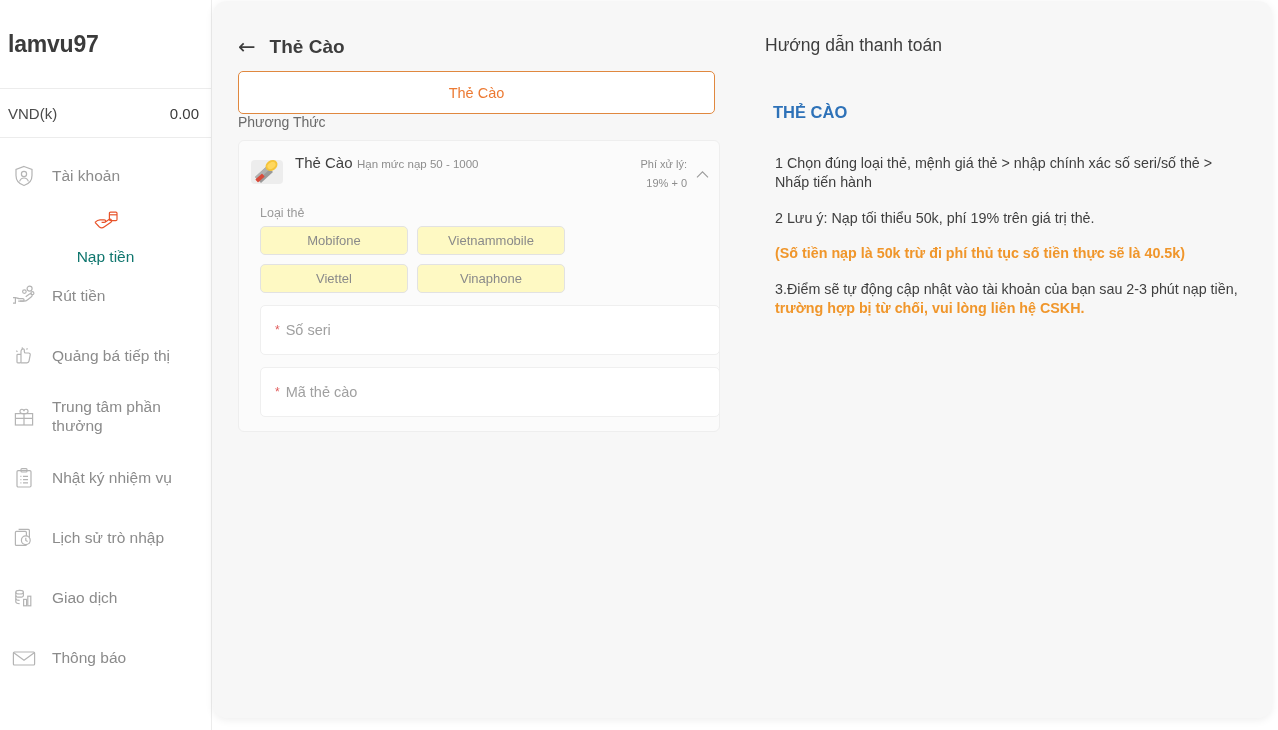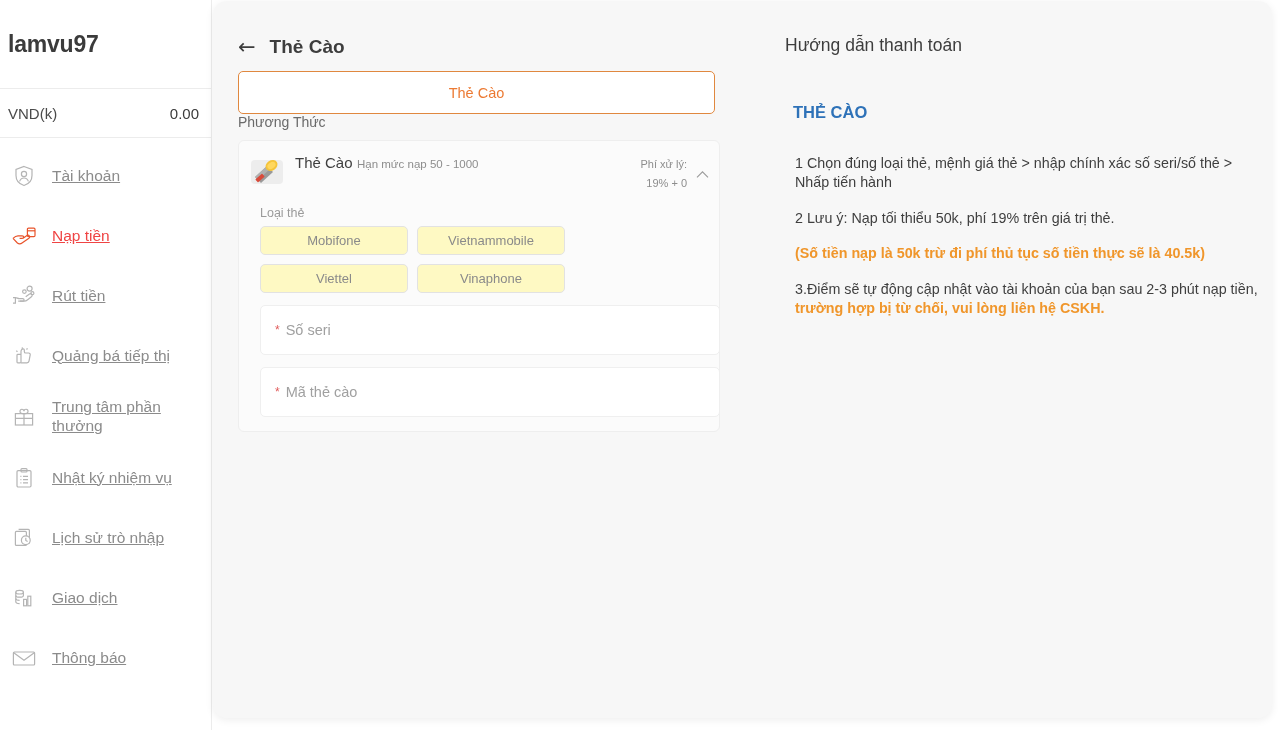--- a/index.html
+++ b/index.html
@@ -45,28 +45,27 @@
   .nav { padding-top: 8px; }
   .nav-item {
     display: flex; align-items: center;
     gap: 14px;
     padding: 0 10px 0 10px;
     height: 60px;
     color: #8b8b8b;
     font-size: 15.5px;
     cursor: pointer;
     line-height: 1.22;
-    text-decoration: underline;
   }
   .nav-item .ico {
     flex: 0 0 28px;
     width: 28px; height: 28px;
     display: flex; align-items: center; justify-content: center;
   }
-  .nav-item.active { color: #ef4444; }
+  .nav-item.active { color: #0f766e; flex-direction: column; }
   .nav-item.two-line { height: 62px; }
   .nav-label { display: block; }
 
   
   .panel {
     position: absolute;
     left: 213px; top: 1px;
     width: 1059px; height: 717px;
     background: #f7f7f7;
     border-radius: 14px;
@@ -187,21 +186,20 @@
     font-family: inherit;
     cursor: pointer;
     display: flex; align-items: center; justify-content: center;
   }
 
   
   .guide-col {
     position: absolute;
     left: 552px; top: 34px;
     width: 486px;
-    margin-left: 20px;
   }
   .guide-title {
     font-size: 17.5px;
     color: #3d3d3d;
     font-weight: normal;
     margin: 0;
   }
   .guide-sub {
     margin: 47px 0 0 8px;
     font-size: 16.5px;

